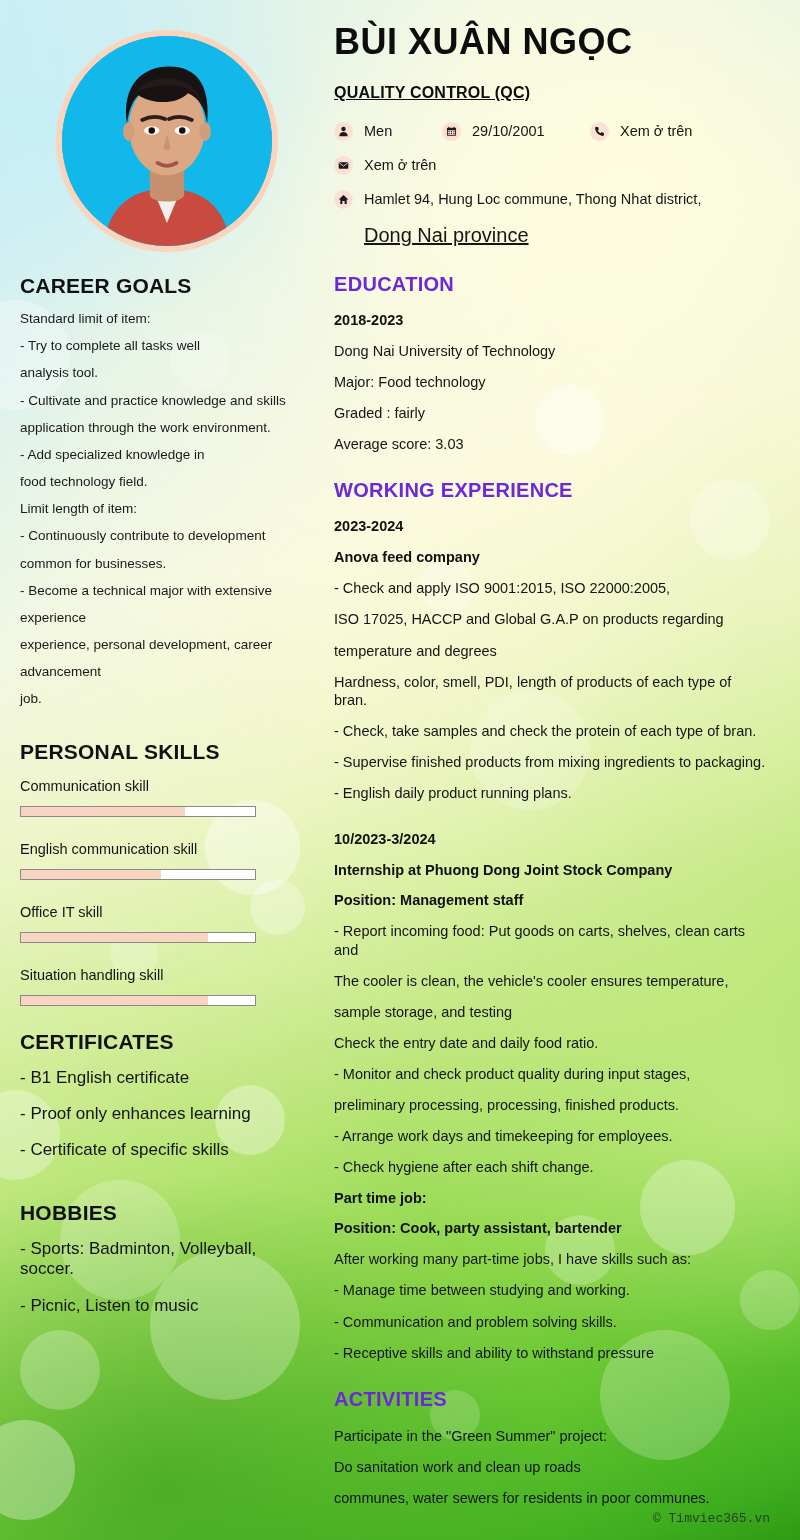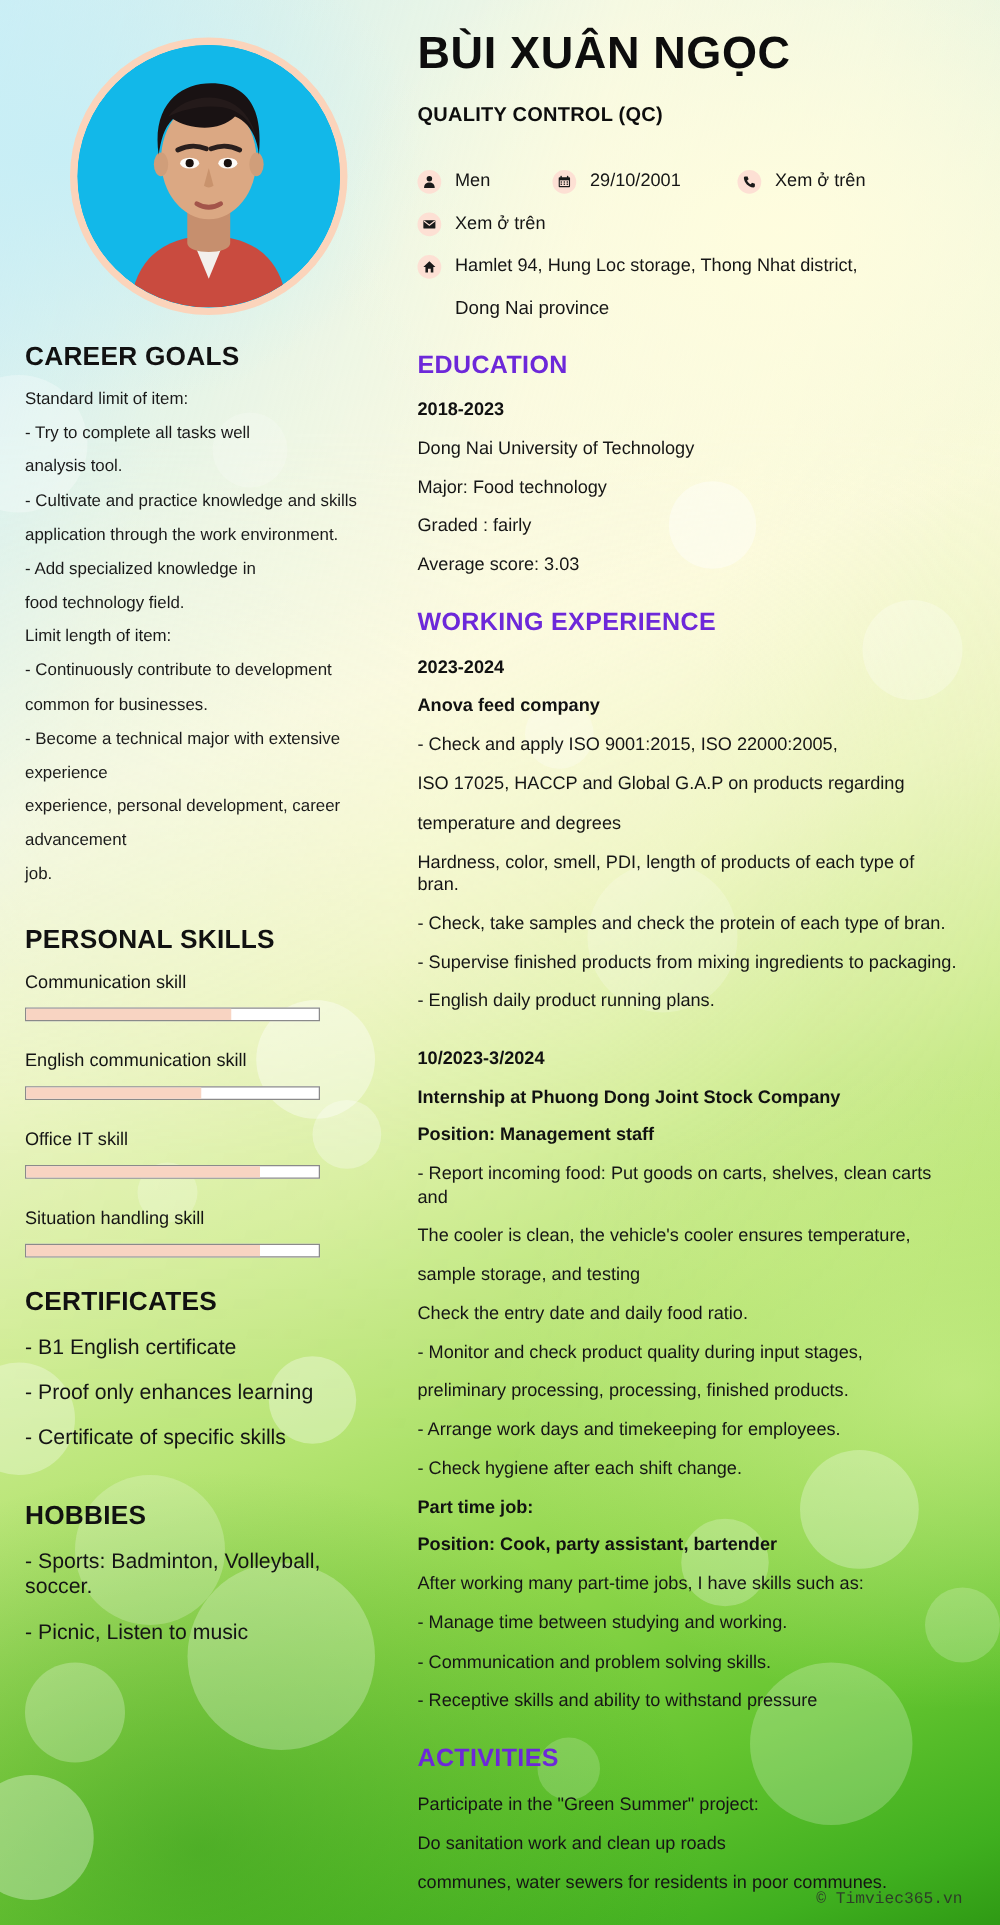--- a/index.html
+++ b/index.html
@@ -149,21 +149,22 @@
     color: #0d0d0d;
     letter-spacing: .5px;
     line-height: 1.1;
     margin-bottom: 22px;
   }
   .job-title {
     font-size: 16px;
     font-weight: bold;
     color: #0d0d0d;
     letter-spacing: .2px;
-    margin-bottom: 34px;
+    margin-bottom: 20px;
+    text-decoration: underline;
   }
 
   
   .contact-row {
     display: flex;
     align-items: center;
     margin-bottom: 15px;
     flex-wrap: nowrap;
   }
   .contact-cell { display: flex; align-items: center; }
@@ -174,21 +175,21 @@
     border-radius: 50%;
     background: #fde0d4;
     display: inline-flex;
     align-items: center;
     justify-content: center;
     margin-right: 11px;
     flex: 0 0 19px;
   }
   .ico svg { display: block; }
   .contact-text { font-size: 14.5px; color: #151515; white-space: nowrap; }
-  .addr-second { margin-left: 30px; font-size: 15px; color: #151515; margin-top: 11px; }
+  .addr-second { margin-left: 30px; font-size: 20px; color: #151515; margin-top: 11px; text-decoration: underline; }
 
   
   .main-head {
     font-size: 20px;
     font-weight: bold;
     color: #6d28d9;
     text-align: left;
     letter-spacing: .3px;
     margin: 26px 0 16px 0;
   }
@@ -406,21 +407,21 @@
         </div>
       </div>
 
       <div class="contact-row">
         <div class="contact-cell">
           <span class="ico">
             <svg width="11" height="11" viewBox="0 0 16 16">
                 <path d="M8 1.4 L15 8 L12.6 8 L12.6 14.4 L9.6 14.4 L9.6 10.2 L6.4 10.2 L6.4 14.4 L3.4 14.4 L3.4 8 L1 8 Z" fill="#1a1a1a"></path>
               </svg>
           </span>
-          <span class="contact-text">Hamlet 94, Hung Loc storage, Thong Nhat district,</span>
+          <span class="contact-text">Hamlet 94, Hung Loc commune, Thong Nhat district,</span>
         </div>
       </div>
       <div class="addr-second">Dong Nai province</div>
     </section>
 
     <section>
       <h2 class="main-head">EDUCATION</h2>
       <div class="m-bold">2018-2023</div>
       <div class="m-line">Dong Nai University of Technology</div>
       <div class="m-line">Major: Food technology</div>

